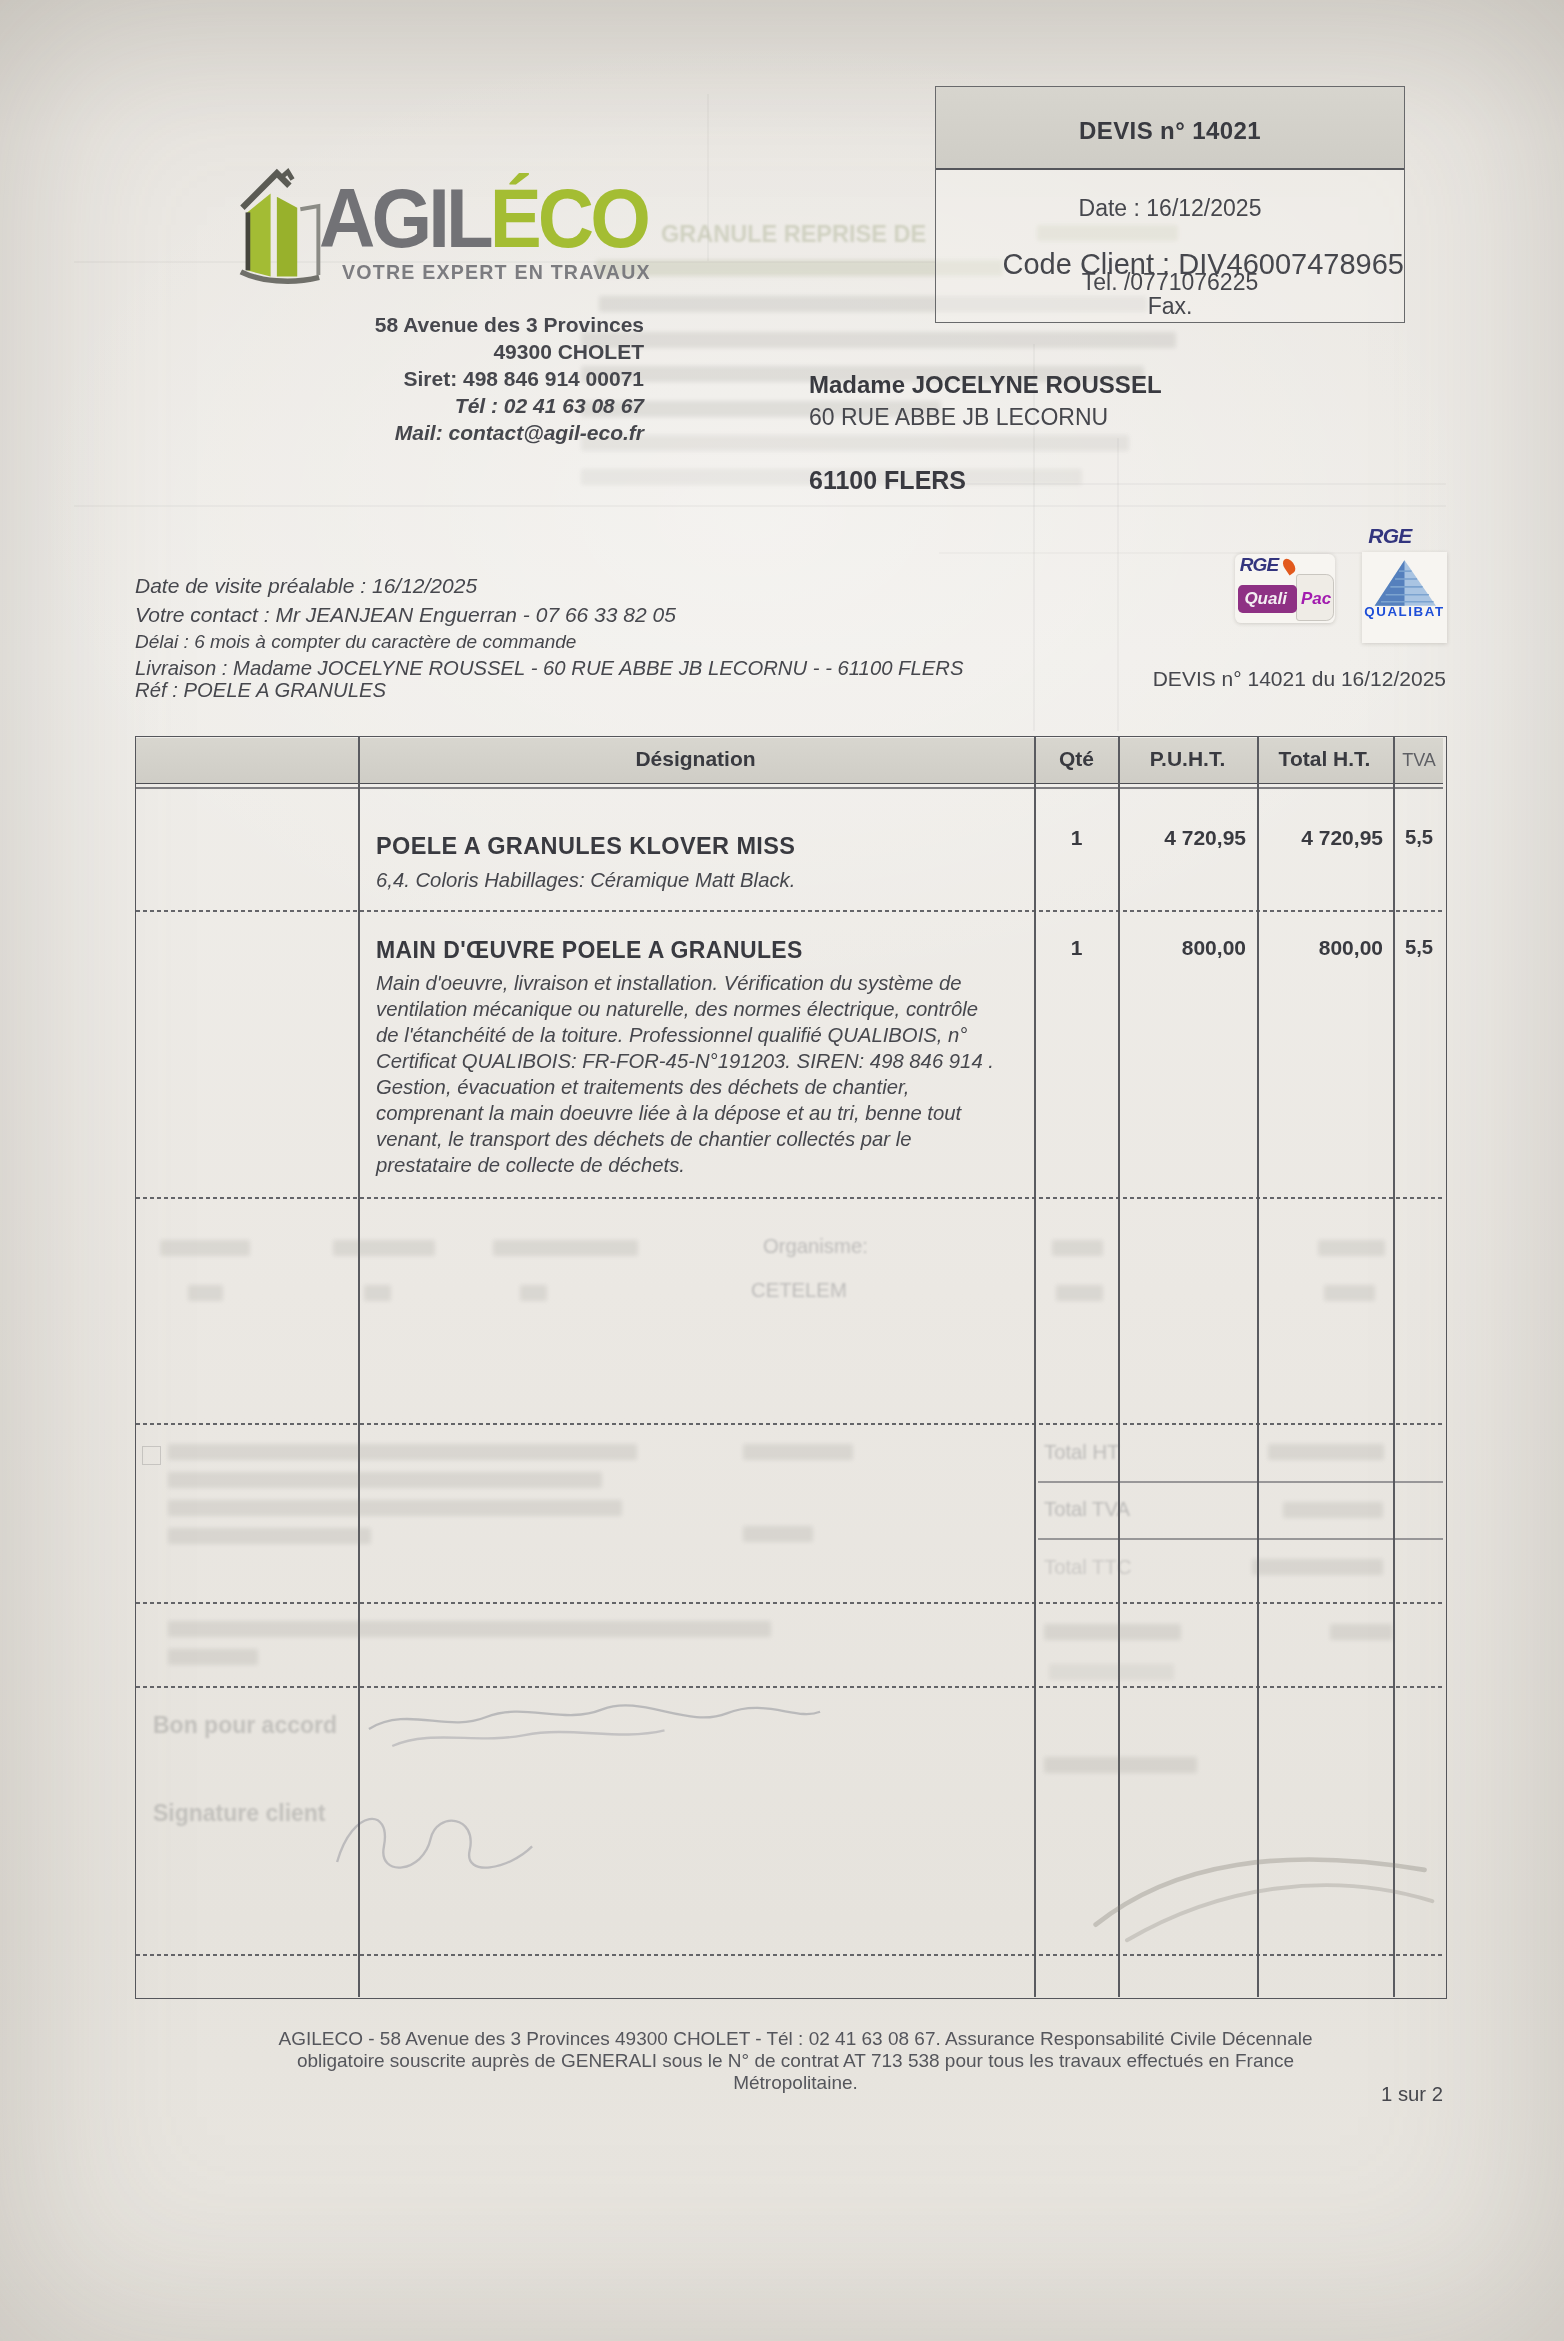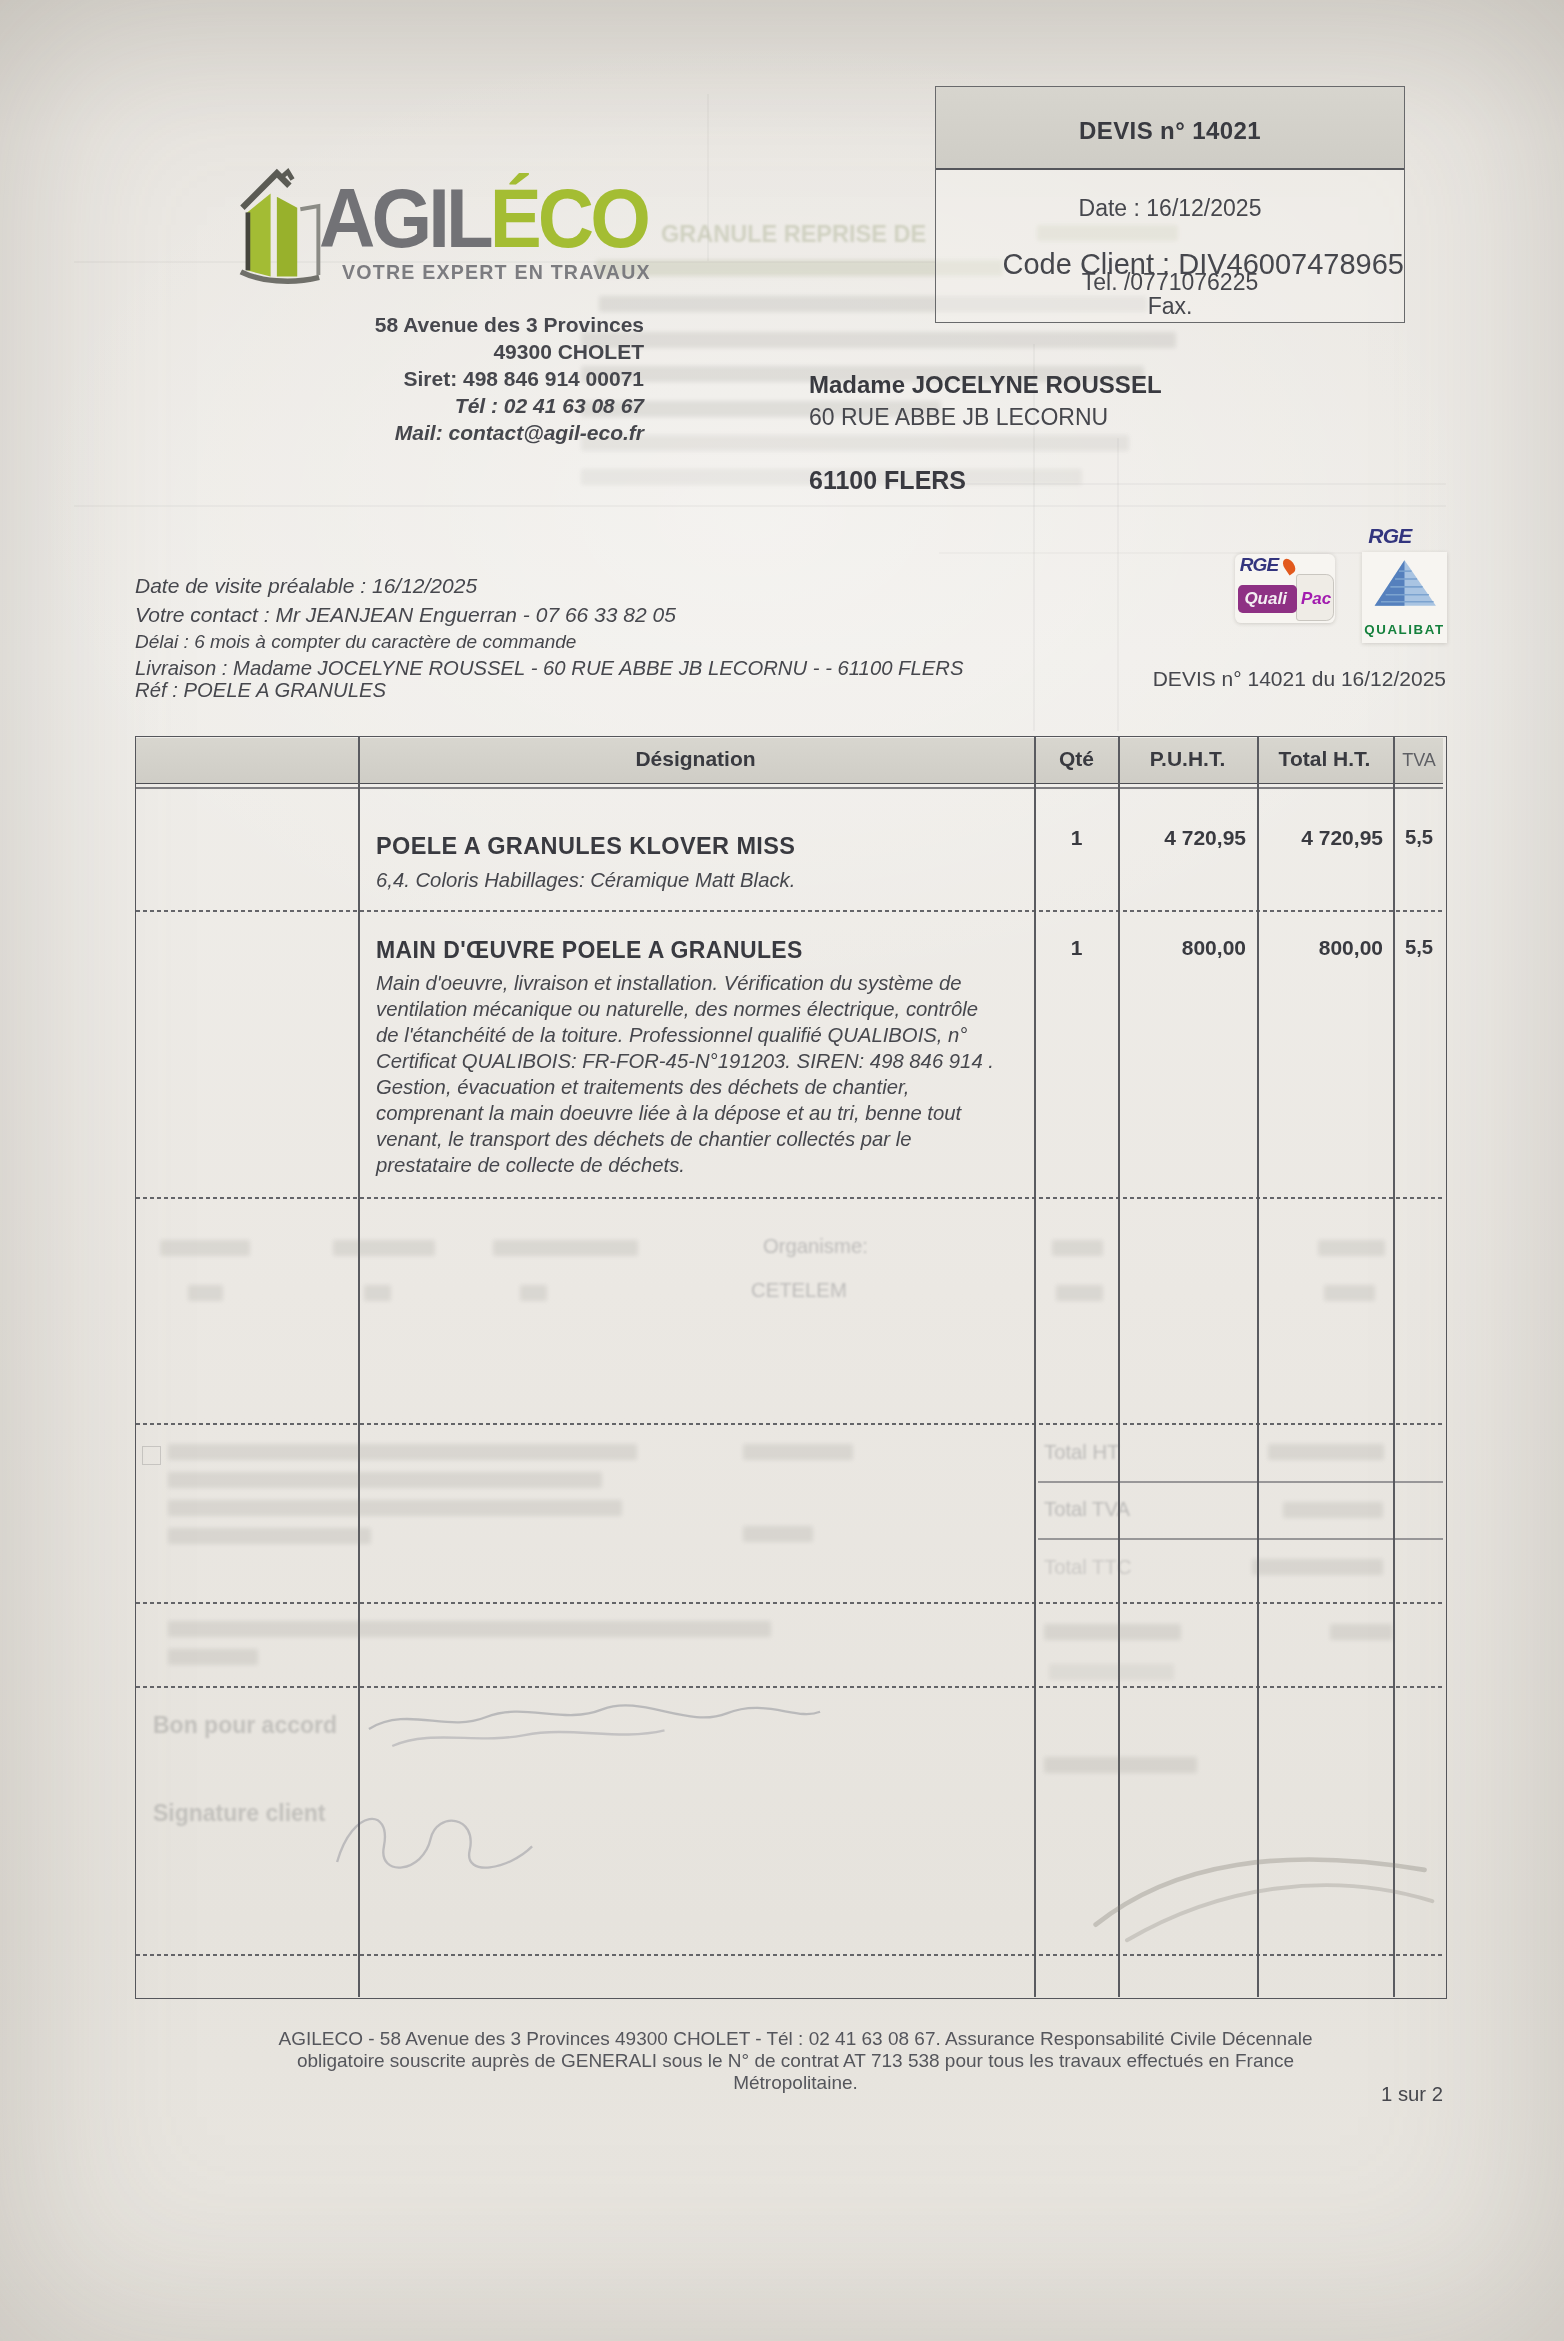--- a/index.html
+++ b/index.html
@@ -107,21 +107,21 @@
         <polygon points="54,4 16,62 94,62" fill="#a9c4e2"></polygon>
         <polygon points="54,4 16,62 54,62" fill="#5580bd"></polygon>
         <g stroke="#7ca3cf" stroke-width="2">
           <line x1="47" y1="18" x2="63" y2="18"></line>
               <line x1="42" y1="28" x2="70" y2="28"></line>
           <line x1="36" y1="38" x2="77" y2="38"></line>
               <line x1="30" y1="48" x2="85" y2="48"></line>
           <line x1="24" y1="57" x2="91" y2="57"></line>
         </g>
       </svg>
-      <div class="t b" style="left:0;top:70px;width:85px;text-align:center;font-size:13.3px;letter-spacing:1.6px;color:#15803d">QUALIBAT</div>
+      <div class="t b" style="left:0;top:52px;width:85px;text-align:center;font-size:13.3px;letter-spacing:1.6px;color:#1d4ed8">QUALIBAT</div>
     </div>
   </div>
 
   <div class="t ink" style="left:1095px;top:667px;width:351px;text-align:right;font-size:21px">DEVIS n° 14021 du 16/12/2025</div>
 
   <div style="position:absolute;left:135px;top:736px;width:1310px;height:1261px;border:1.6px solid #55565b"></div>
   <div style="position:absolute;left:136px;top:738px;width:1307px;height:45px;background:linear-gradient(180deg,#d8d6cf,#cfcdc6);border-bottom:1.6px solid #4e4f54"></div>
   <div style="position:absolute;left:136px;top:787px;width:1307px;height:1.6px;background:rgba(78,79,84,.7)"></div>
 
   <div class="vline" style="left:358px"></div>

